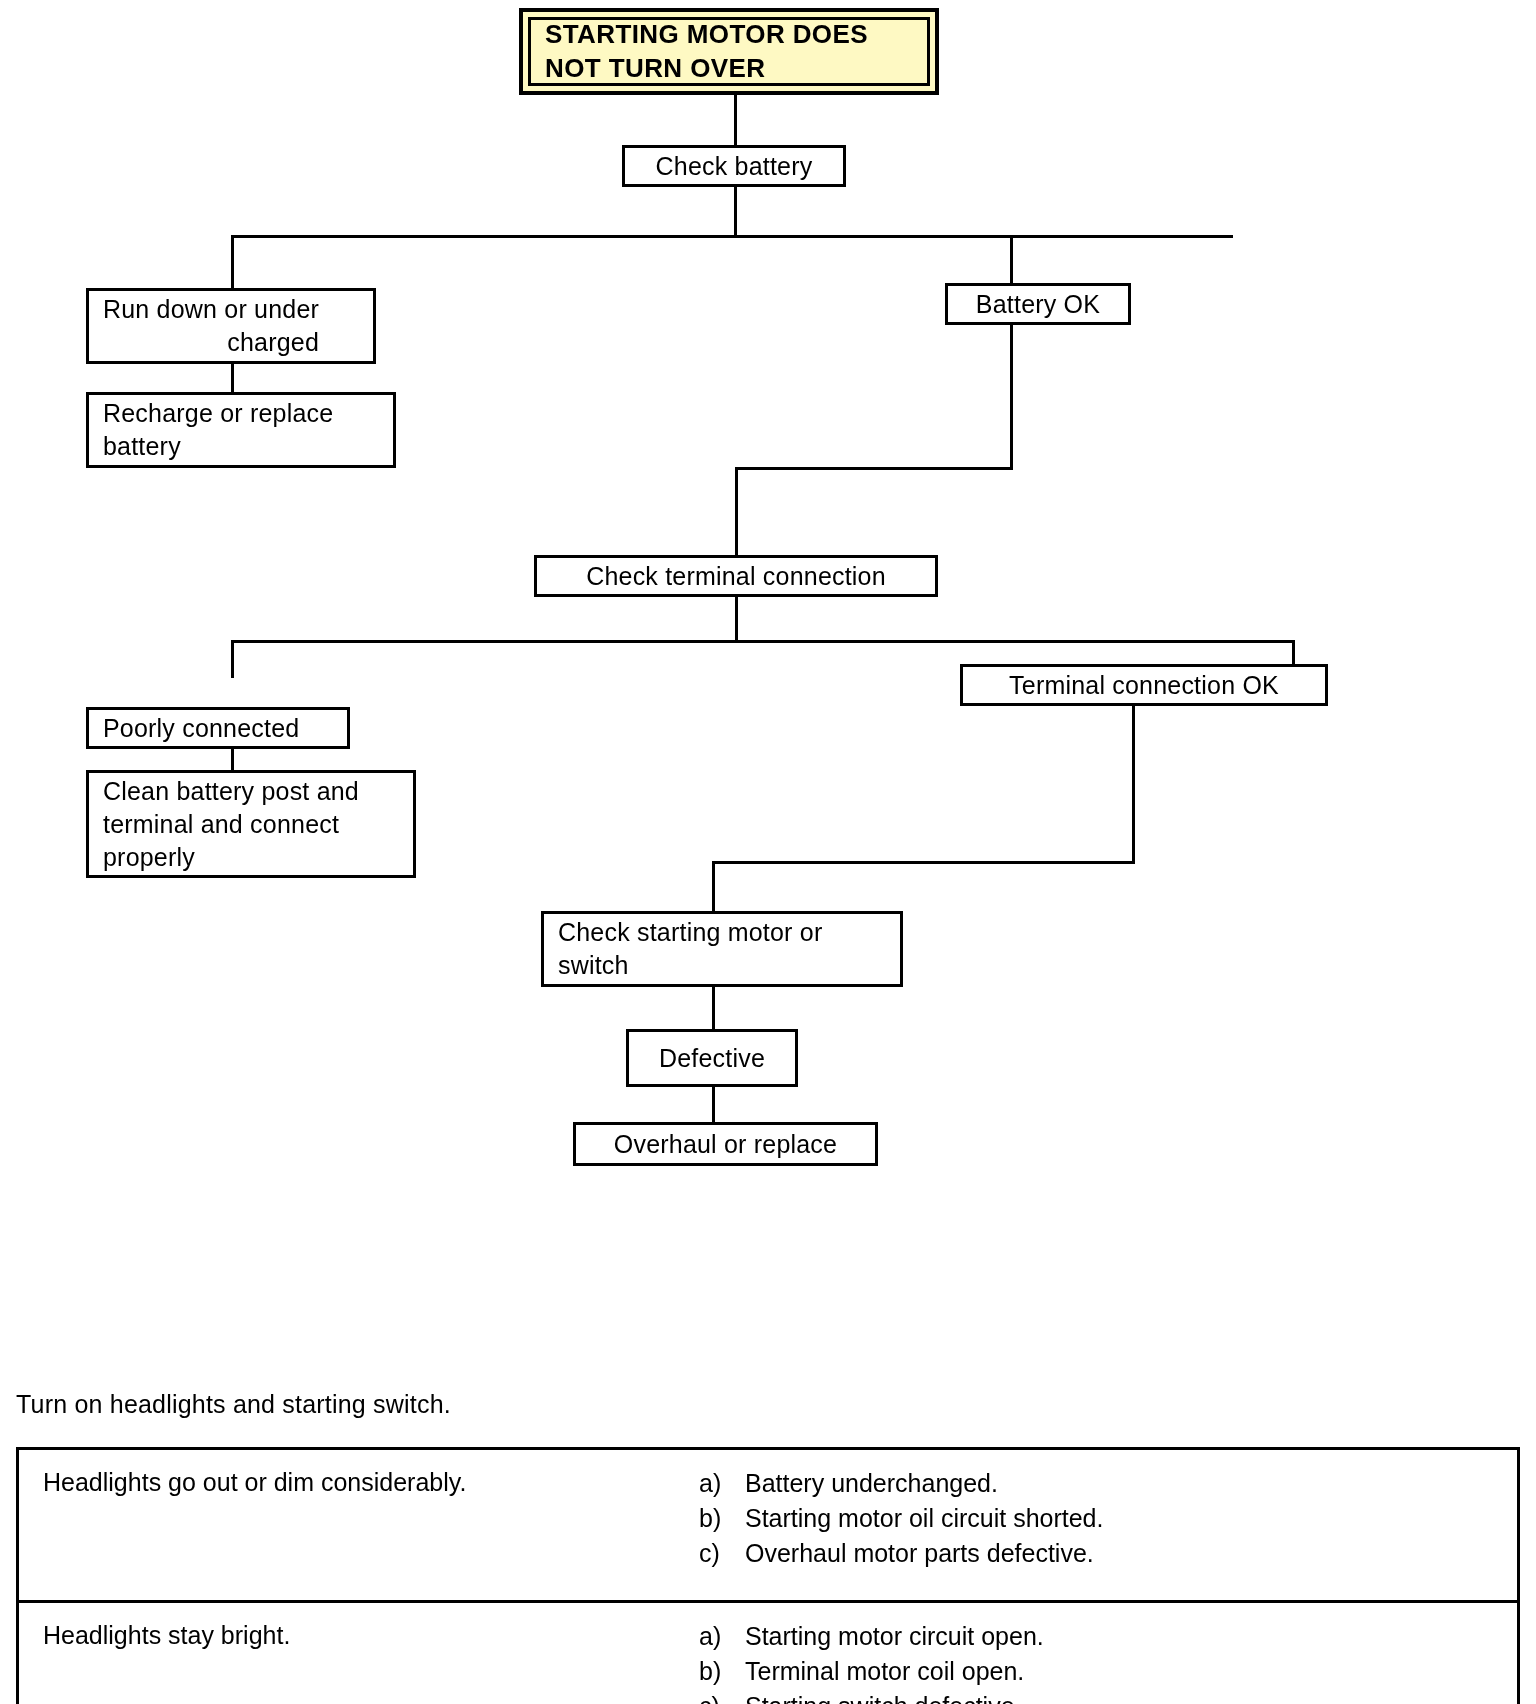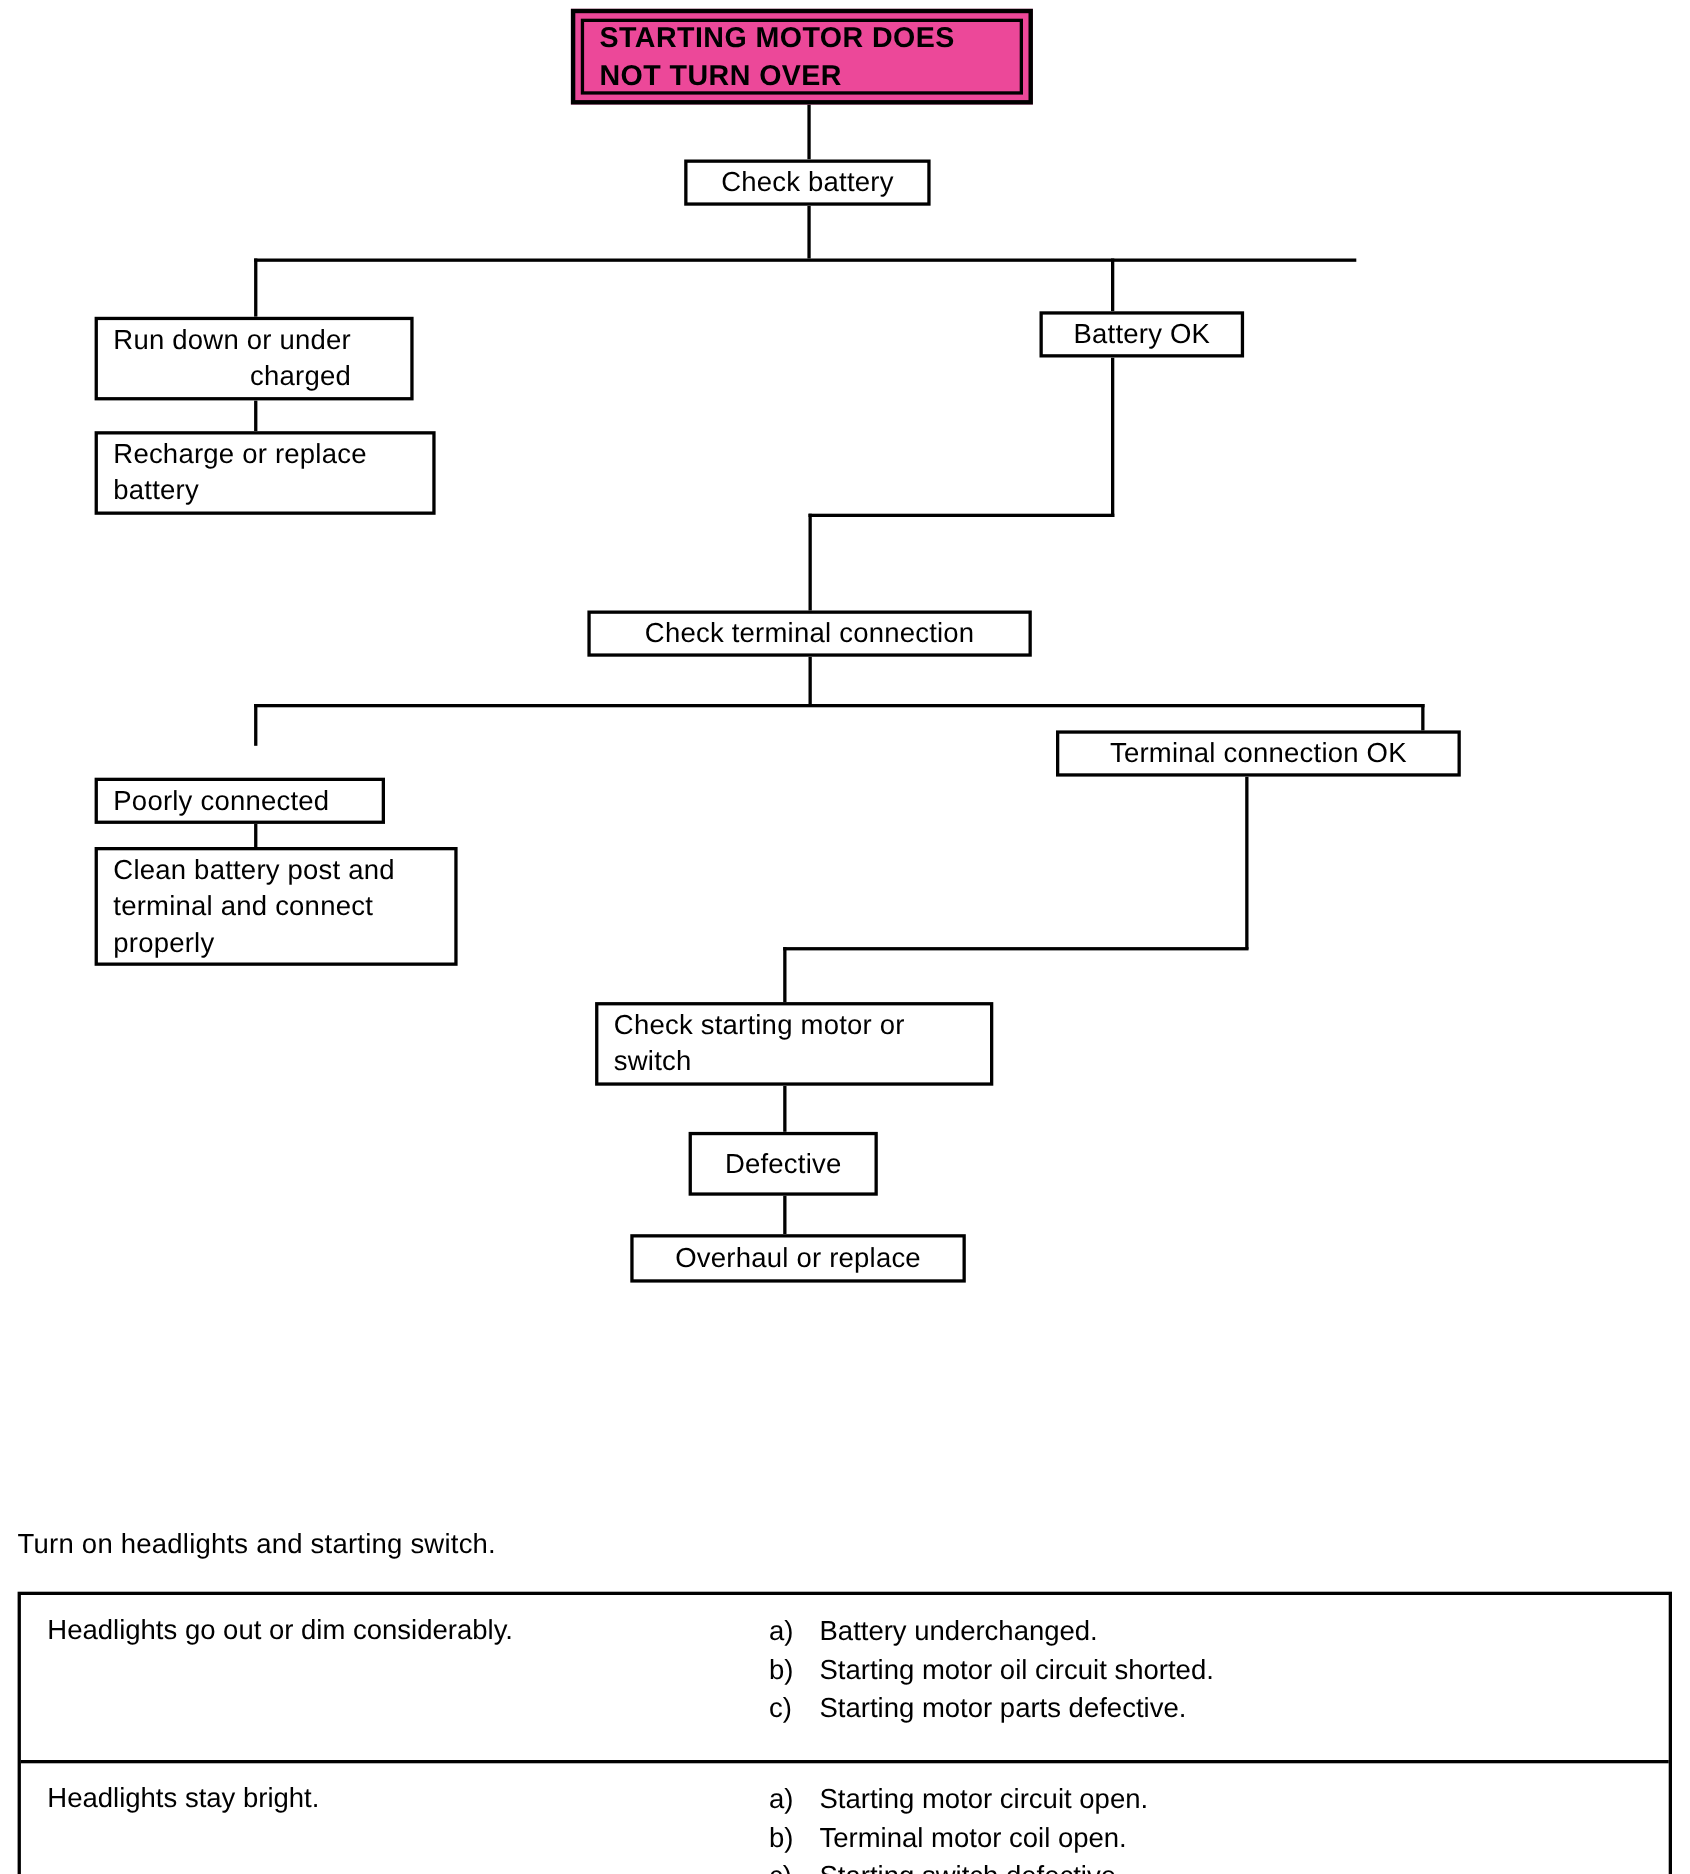--- a/index.html
+++ b/index.html
@@ -33,21 +33,21 @@
     line-height: 1.32;
     letter-spacing: 0.2px;
     white-space: pre-line;
   }
   .node.center .txt { width: 100%; text-align: center; }
 
   
   .node.title {
     border-width: 4px;
     padding: 5px;
-    background: #ec4899;
+    background: #fef9c3;
   }
   .node.title .inner {
     box-sizing: border-box;
     width: 100%;
     height: 100%;
     border: 3px solid #000;
     display: flex;
     align-items: center;
   }
   .node.title .txt {
@@ -213,21 +213,21 @@
           <div class="cause-line">
             <span class="mark">a)</span>
             <span class="body">Battery underchanged.</span>
           </div>
           <div class="cause-line">
             <span class="mark">b)</span>
             <span class="body">Starting motor oil circuit shorted.</span>
           </div>
           <div class="cause-line">
             <span class="mark">c)</span>
-            <span class="body">Starting motor parts defective.</span>
+            <span class="body">Overhaul motor parts defective.</span>
           </div>
         </div>
       </div>
 
       <div class="row r2">
         <div class="cond">Headlights stay bright.</div>
         <div class="causes">
           <div class="cause-line">
             <span class="mark">a)</span>
             <span class="body">Starting motor circuit open.</span>

